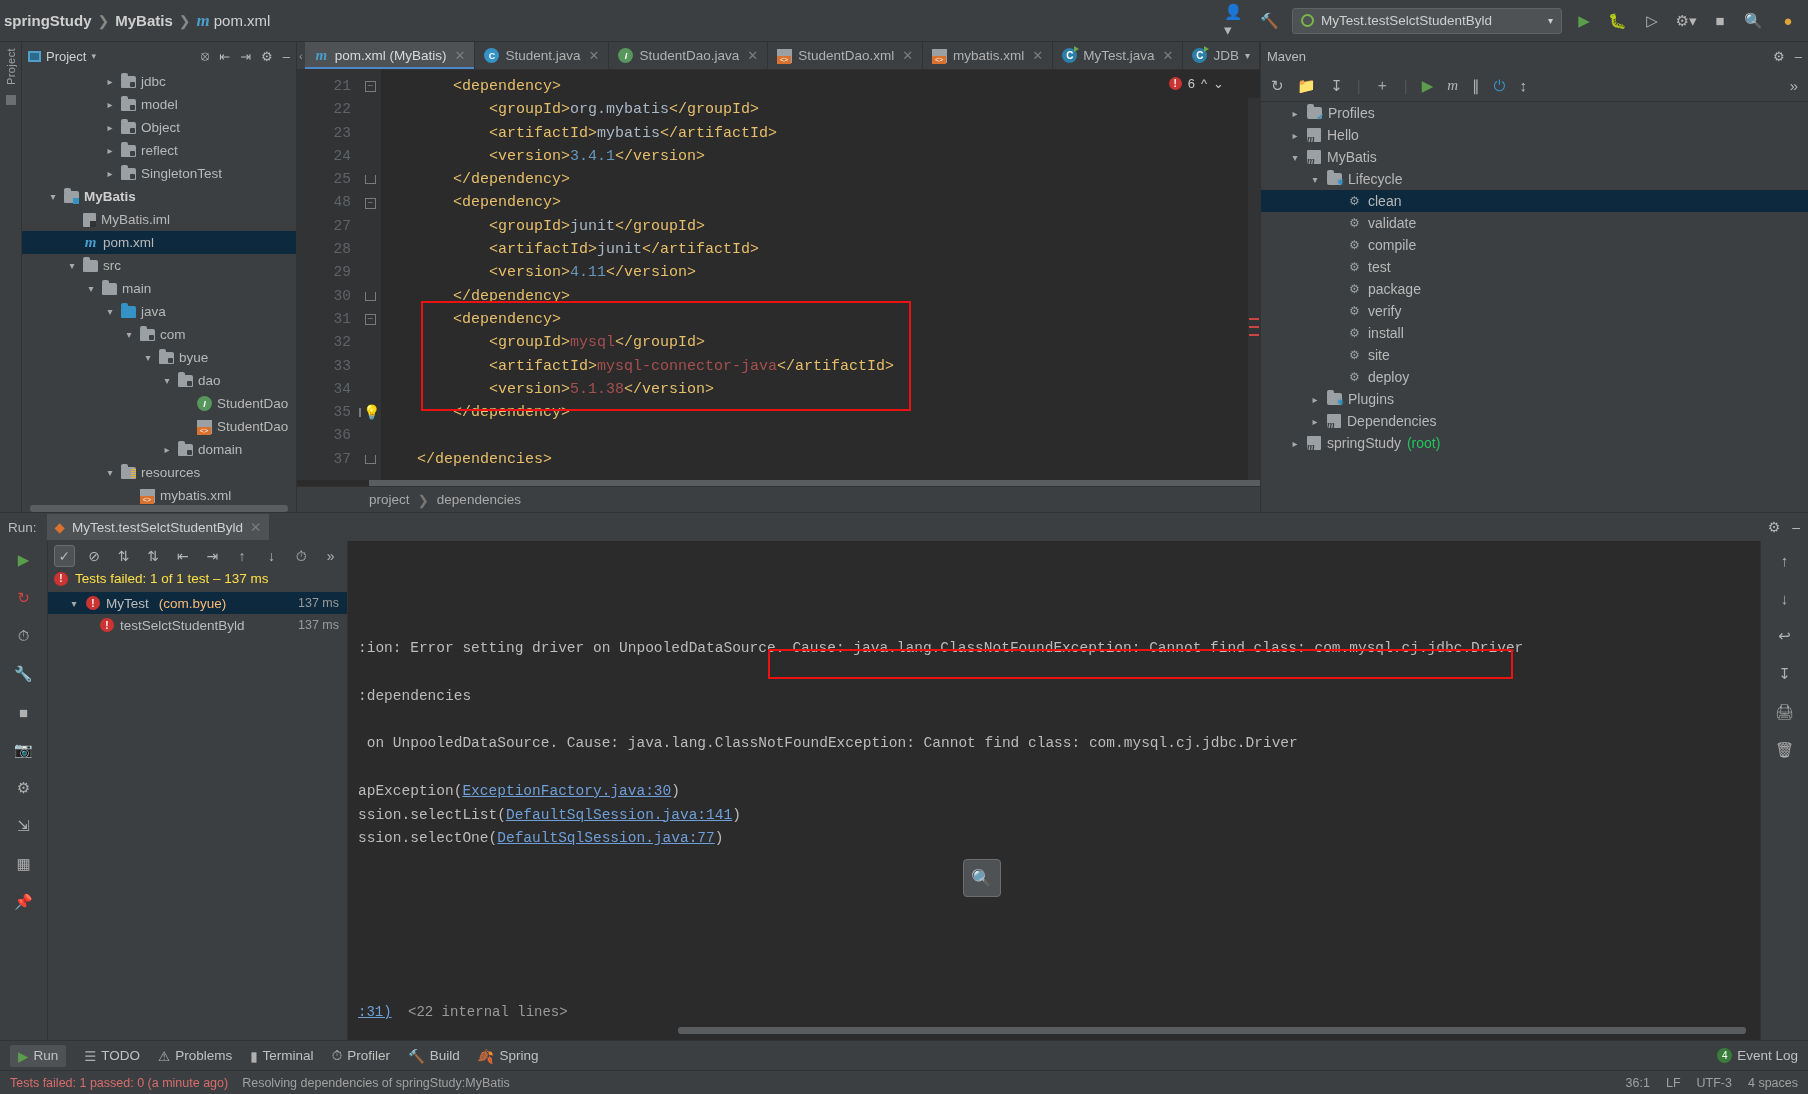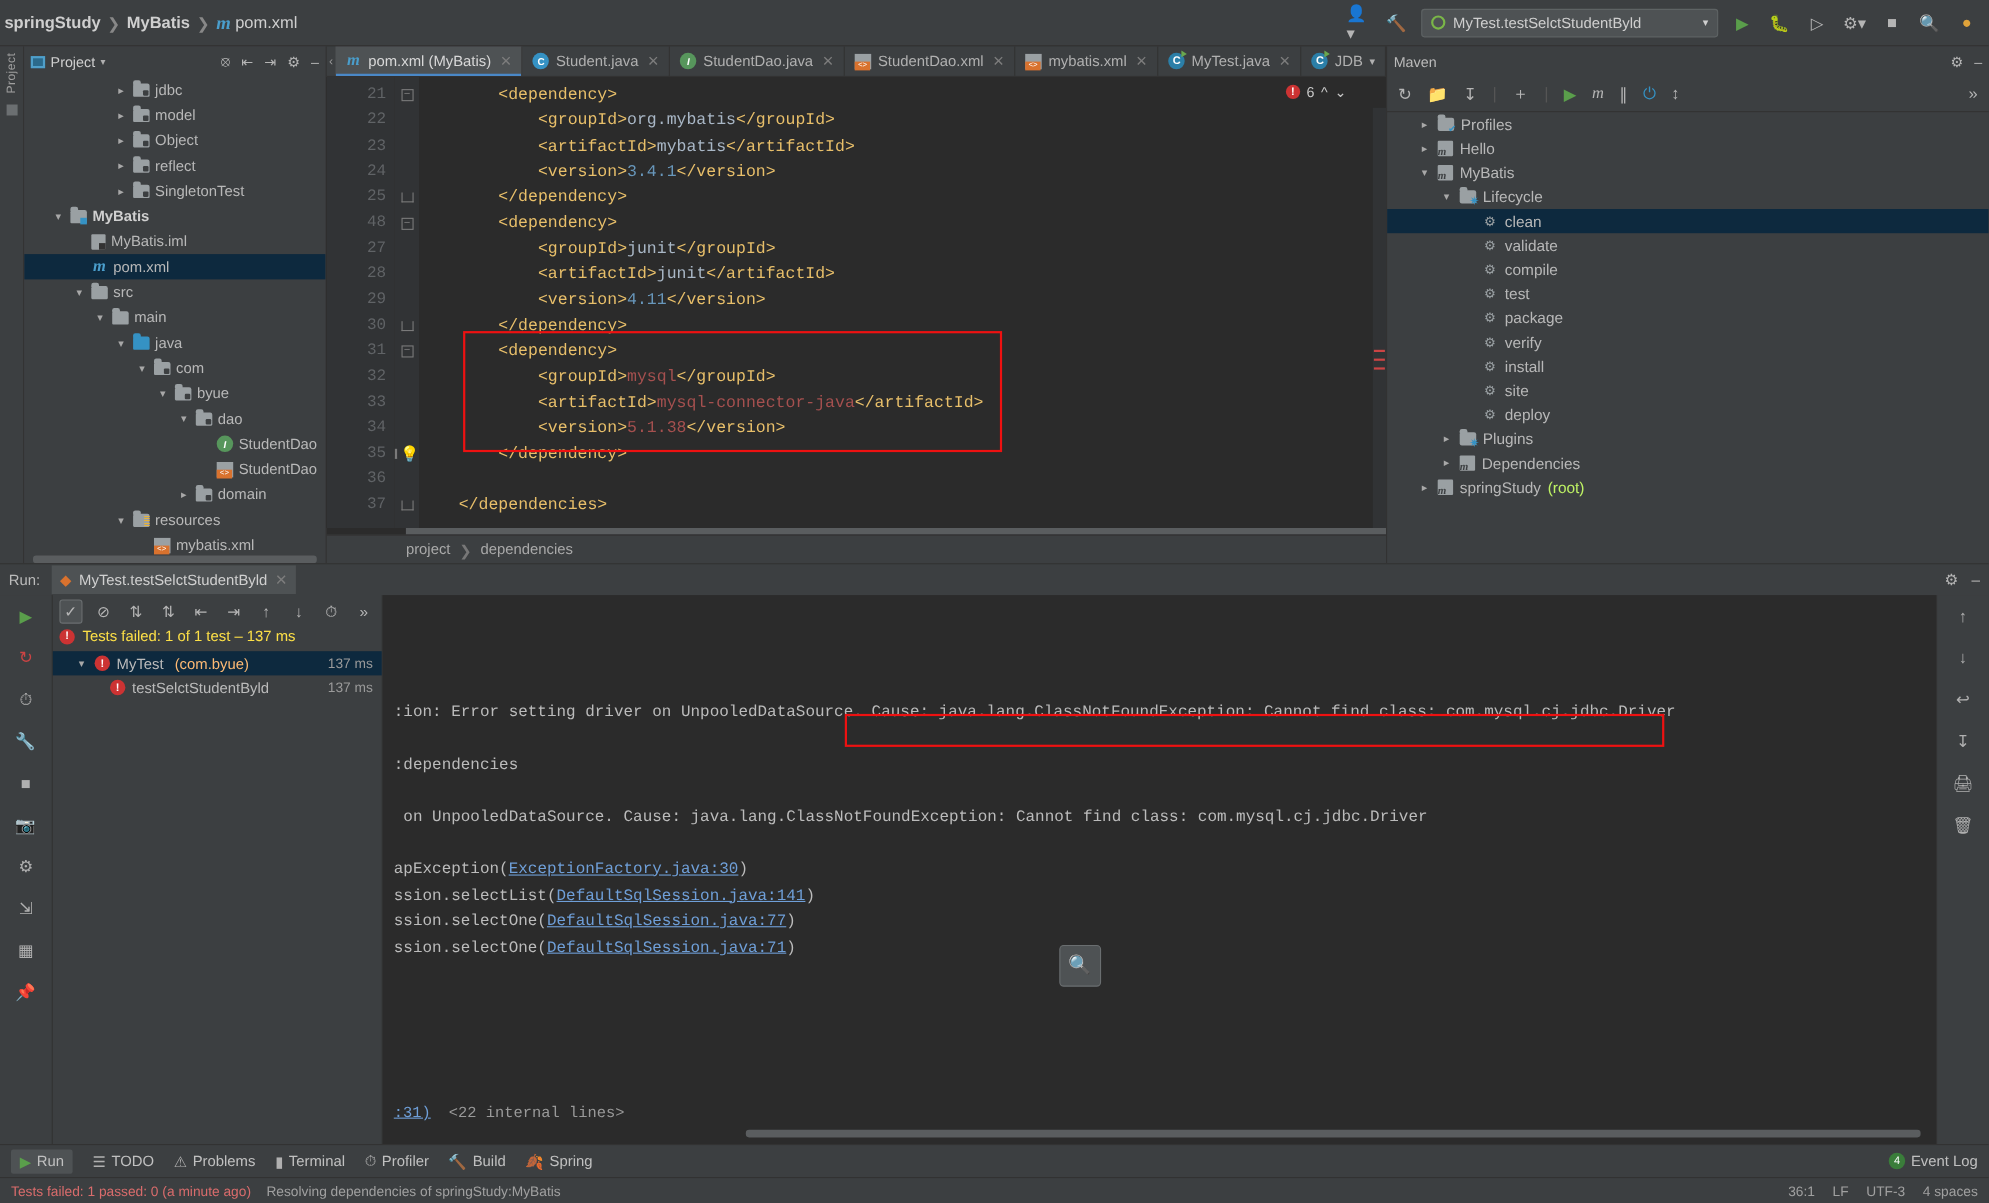--- a/index.html
+++ b/index.html
@@ -120,21 +120,21 @@
   .gear { color:#9aa0a3; font-size:12px; width:15px; text-align:center; flex:none;}
   .pomico { width:14px;height:14px;background:#9aa0a3;position:relative;flex:none;border-radius:1px;}
   .pomico:after{content:"m";position:absolute;left:0;bottom:-2px;color:#3c3f41;font-size:10px;
      font-weight:bold;font-style:italic;font-family:"Liberation Serif",serif;}
   .prof { width:15px;height:12px;background:#9aa0a3;border-radius:2px;position:relative;flex:none;}
   .prof:before{content:"";position:absolute;left:0;top:-3px;width:7px;height:4px;background:#9aa0a3;border-radius:2px 2px 0 0;}
   .prof:after{content:"✔";position:absolute;right:-2px;bottom:-3px;color:#3592c4;font-size:9px;}
   .fgear { width:15px;height:12px;background:#9aa0a3;border-radius:2px;position:relative;flex:none;}
   .fgear:before{content:"";position:absolute;left:0;top:-3px;width:7px;height:4px;background:#9aa0a3;border-radius:2px 2px 0 0;}
   .fgear:after{content:"✷";position:absolute;right:-3px;bottom:-4px;color:#3592c4;font-size:11px;}
-  .root-note{ color:#bef264; }
+  .root-note{ color:#22c55e; }
 
   
   .runpanel { flex:1; display:flex; flex-direction:column; background:#3c3f41; border-top:1px solid #323232;}
   .runhead { height:28px; display:flex; align-items:center; gap:10px; padding:0 8px; font-size:13.5px;}
   .runtab { display:flex;align-items:center;gap:7px;padding:0 8px;height:26px;background:#4e5254;color:#d0d0d0;}
   .runhead-icons{ margin-left:auto; display:flex; gap:12px; color:#b5b5b5; font-size:14px;}
   .runbody { flex:1; display:flex; min-height:0;}
   .runleftstrip{ width:48px; background:#3c3f41; display:flex; flex-direction:column;
                  align-items:center; gap:16px; padding-top:8px; border-right:1px solid #323232;}
   .rls { width:22px;height:22px; display:flex;align-items:center;justify-content:center; font-size:15px; color:#b0b0b0;}
@@ -616,21 +616,20 @@
         <div id="console-lines" style="padding-top:96px">
             <div class="cline">:ion: Error setting driver on UnpooledDataSource.<span style="margin-left:8px">Cause: java.lang.ClassNotFoundException: Cannot find class: com.mysql.cj.jdbc.Driver</span></div>
             <div class="cline"></div>
             <div class="cline">:dependencies</div>
             <div class="cline"></div>
             <div class="cline"> on UnpooledDataSource. Cause: java.lang.ClassNotFoundException: Cannot find class: com.mysql.cj.jdbc.Driver</div>
             <div class="cline"></div>
             <div class="cline">apException(<span class="link">ExceptionFactory.java:30</span>)</div>
             <div class="cline">ssion.selectList(<span class="link">DefaultSqlSession.java:141</span>)</div>
             <div class="cline">ssion.selectOne(<span class="link">DefaultSqlSession.java:77</span>)</div>
-            <div class="cline">ssion.selectOne(<span class="link">DefaultSqlSession.java:71</span>)</div>
           </div>
         <div class="hl-box" style="left:420px; top:108px; width:745px; height:30px;"></div>
         <div class="searchbubble" style="left:615px; top:318px;">🔍</div>
         <div style="position:absolute;left:10px;bottom:20px;font-size:14px">
           <span style="color:#6f9fd8;text-decoration:underline">:31)</span>
           <span style="color:#999;margin-left:8px">&lt;22 internal lines&gt;</span>
         </div>
         <div style="position:absolute;left:330px;bottom:6px;right:14px;height:7px;background:#5a5d5f;border-radius:3px"></div>
       </div>
 

